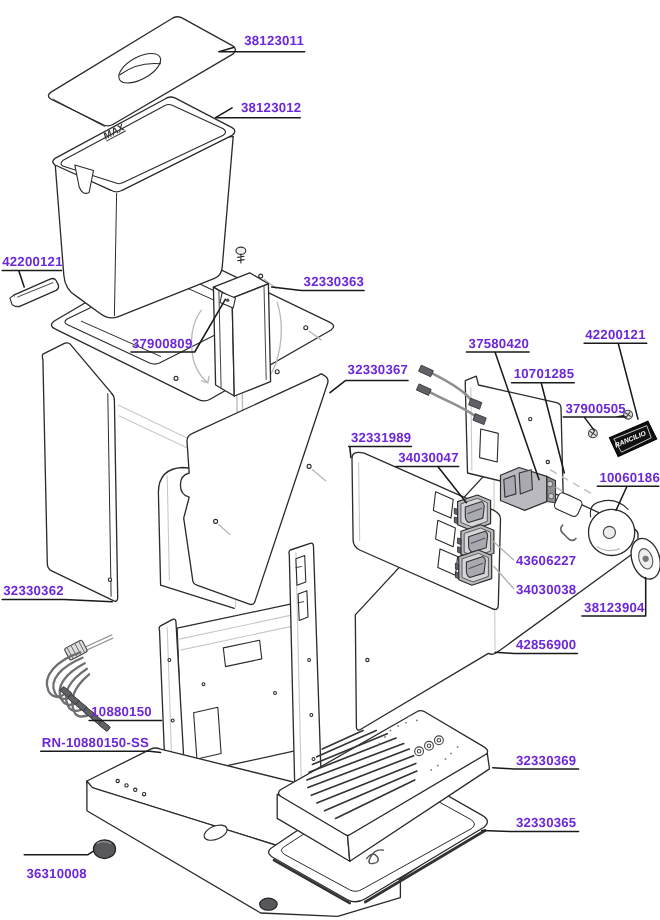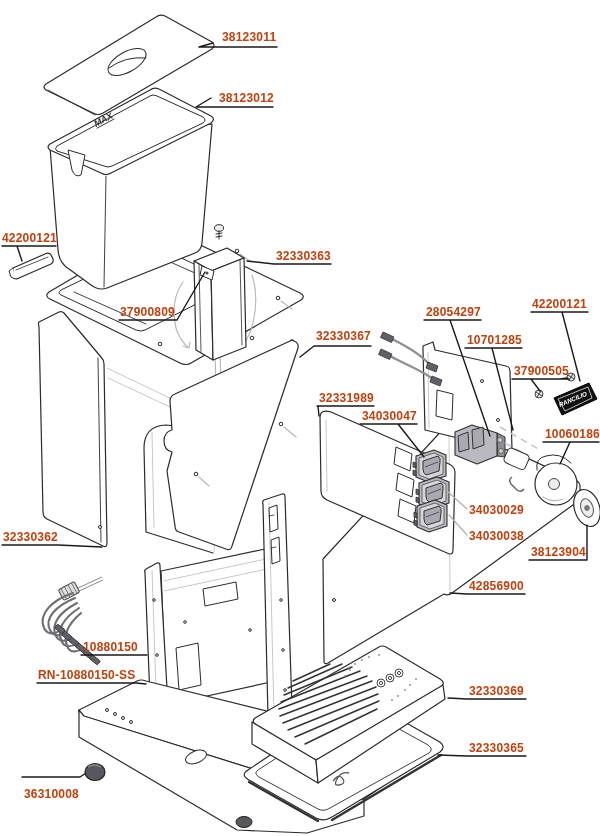--- a/index.html
+++ b/index.html
@@ -1,19 +1,19 @@
 <!DOCTYPE html>
 <html><head>
 <meta charset="utf-8">
 <style>
   html,body{margin:0;padding:0;background:#ffffff;}
   .stage{position:relative;width:600px;height:836px;background:#ffffff;overflow:hidden;
          font-family:"Liberation Sans",sans-serif;}
   .stage svg{position:absolute;left:0;top:0;}
-  .plabel{position:absolute;font:bold 12px "Liberation Sans",sans-serif;color:#c2410c;
+  .plabel{position:absolute;font:bold 12px "Liberation Sans",sans-serif;color:#6d28d9;
           letter-spacing:.2px;white-space:nowrap;cursor:pointer;line-height:13px;}
   .ln{fill:none;stroke:#2b2b2b;stroke-width:1.2;stroke-linejoin:round;stroke-linecap:round;}
   .fw{fill:#ffffff;stroke:#2b2b2b;stroke-width:1.2;stroke-linejoin:round;stroke-linecap:round;}
   .fw2{fill:#ffffff;stroke:#2b2b2b;stroke-width:1;stroke-linejoin:round;}
   .gy{fill:none;stroke:#b9b9b9;stroke-width:1.2;stroke-linecap:round;}
   .gy2{fill:none;stroke:#c9c9c9;stroke-width:1;}
   .ld{fill:none;stroke:#1a1a1a;stroke-width:1.4;stroke-linecap:round;}
   .ldg{fill:none;stroke:#b0b0b0;stroke-width:1.2;stroke-linecap:round;}
   .dash{fill:none;stroke:#c4c4c4;stroke-width:1.5;stroke-dasharray:7 5;}
   .wire{fill:none;stroke:#8f8f94;stroke-width:2.4;stroke-linecap:round;}
@@ -329,28 +329,28 @@
   </g>
 </svg>
 
 <div>
   <div class="plabel" style="left:222px;top:31px">38123011</div>
   <div class="plabel" style="left:219px;top:92px">38123012</div>
   <div class="plabel" style="left:2px;top:232px">42200121</div>
   <div class="plabel" style="left:276px;top:250px">32330363</div>
   <div class="plabel" style="left:120px;top:306px">37900809</div>
   <div class="plabel" style="left:316px;top:330px">32330367</div>
-  <div class="plabel" style="left:426px;top:306px">28054297</div>
+  <div class="plabel" style="left:426px;top:306px">37580420</div>
   <div class="plabel" style="left:467px;top:334px">10701285</div>
   <div class="plabel" style="left:532px;top:298px">42200121</div>
   <div class="plabel" style="left:514px;top:365px">37900505</div>
   <div class="plabel" style="left:319px;top:392px">32331989</div>
   <div class="plabel" style="left:362px;top:410px">34030047</div>
   <div class="plabel" style="left:545px;top:428px">10060186</div>
-  <div class="plabel" style="left:469px;top:504px">34030029</div>
+  <div class="plabel" style="left:469px;top:504px">43606227</div>
   <div class="plabel" style="left:469px;top:530px">34030038</div>
   <div class="plabel" style="left:531px;top:546px">38123904</div>
   <div class="plabel" style="left:3px;top:531px">32330362</div>
   <div class="plabel" style="left:469px;top:580px">42856900</div>
   <div class="plabel" style="left:83px;top:641px">10880150</div>
   <div class="plabel" style="left:38px;top:669px">RN-10880150-SS</div>
   <div class="plabel" style="left:24px;top:788px">36310008</div>
   <div class="plabel" style="left:469px;top:685px">32330369</div>
   <div class="plabel" style="left:469px;top:742px">32330365</div>
 </div>

